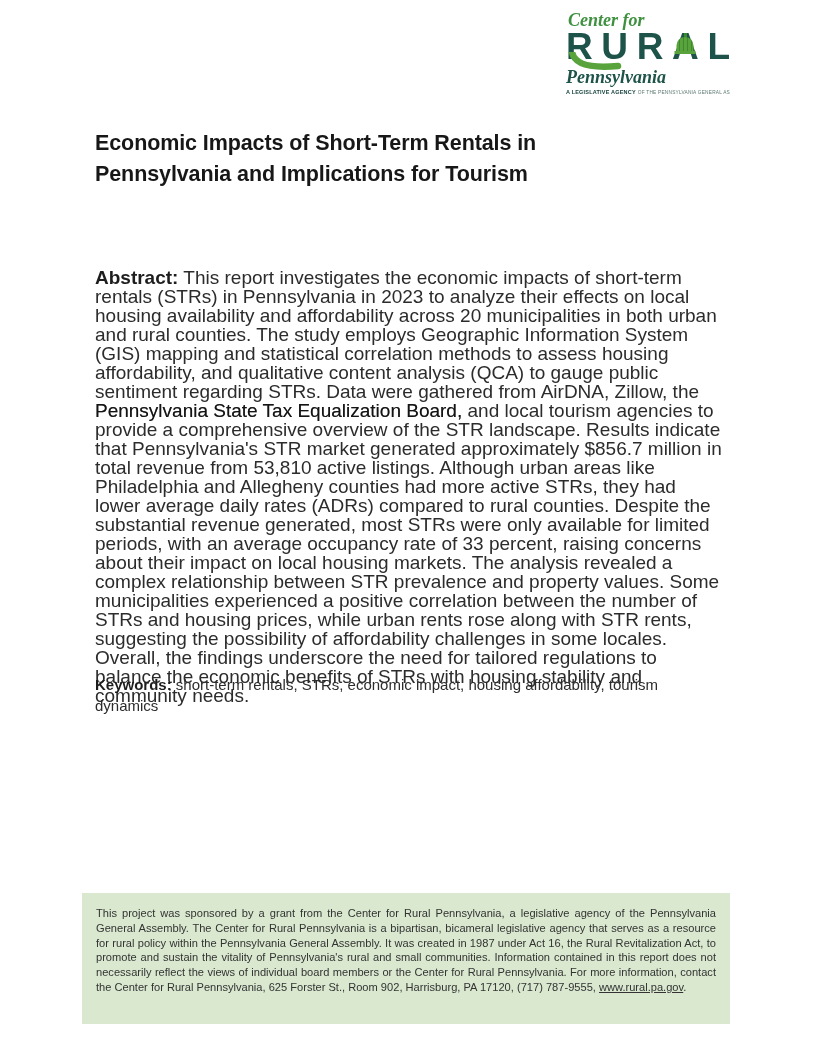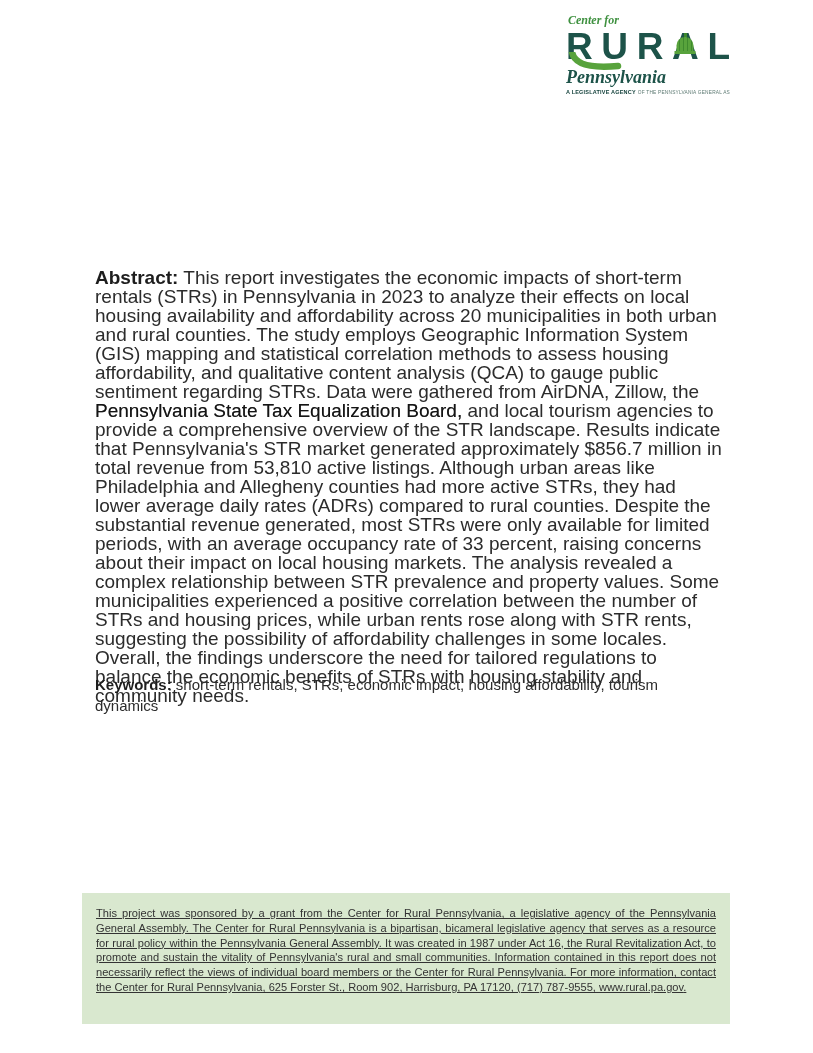--- a/index.html
+++ b/index.html
@@ -9,21 +9,21 @@
     font-family:"Liberation Sans","DejaVu Sans",sans-serif;
     -webkit-font-smoothing:antialiased;
   }
   .page { position:absolute; inset:0; background:#ffffff; }
 
   
   .logo { position:absolute; left:566px; top:12px; width:164px; }
   .logo-centerfor {
     font-family:"Liberation Serif","DejaVu Serif",serif;
     font-style:italic; font-weight:600; color:#3f9140;
-    font-size:12px; line-height:16px; padding-left:2px;
+    font-size:18px; line-height:16px; padding-left:2px;
   }
   .logo-rural {
     position:relative; display:flex; justify-content:space-between;
     width:100%; font-size:37px; font-weight:800; letter-spacing:0;
     color:#1d5349; line-height:38px; height:40px;
   }
   .logo-rural .ltr { position:relative; z-index:2; }
   .ltr-a { position:relative; }
   .dome {
     position:absolute; z-index:1; left:50%; transform:translateX(-50%);
@@ -74,21 +74,20 @@
   }
 
   
   .sponsor-box {
     position:absolute; left:82px; top:893px; width:648px; height:131px;
     background:#d9e8cf; padding:13px 14px 0 14px;
   }
   .sponsor-text {
     font-size:11.1px; line-height:14.8px; color:#333333;
     text-align:justify;
-    text-decoration:underline;
   }
   .sponsor-text a, .rural-link {
     color:#333333; text-decoration:underline; cursor:pointer;
   }
 </style>
 </head>
 <body>
 
 <div class="page">
 
@@ -107,20 +106,21 @@
         <path d="M4 0 C 6 11, 18 17, 50 14" stroke="#58a33c" stroke-width="6.5" fill="none" stroke-linecap="round"></path>
       </svg>
     </div>
     <div class="logo-penn">Pennsylvania</div>
     <div class="logo-tagline">
       <span class="tl-bold">A LEGISLATIVE AGENCY</span>
       <span class="tl-rest">OF THE PENNSYLVANIA GENERAL ASSEMBLY</span>
     </div>
   </div>
 
+  <h1 class="title">Economic Impacts of Short-Term Rentals in Pennsylvania and Implications for Tourism</h1>
 
 
   <p class="abstract">
     <span class="bold-label">Abstract:</span><span> This report investigates the economic impacts of short-term rentals (STRs) in Pennsylvania in 2023 to analyze their effects on local housing availability and affordability across 20 municipalities in both urban and rural counties. The study employs Geographic Information System (GIS) mapping and statistical correlation methods to assess housing affordability, and qualitative content analysis (QCA) to gauge public sentiment regarding STRs. Data were gathered from AirDNA, Zillow, the </span><span class="medium">Pennsylvania State Tax Equalization Board,</span><span> and local tourism agencies to provide a comprehensive overview of the STR landscape. Results indicate that Pennsylvania's STR market generated approximately $856.7 million in total revenue from 53,810 active listings. Although urban areas like Philadelphia and Allegheny counties had more active STRs, they had lower average daily rates (ADRs) compared to rural counties. Despite the substantial revenue generated, most STRs were only available for limited periods, with an average occupancy rate of 33 percent, raising concerns about their impact on local housing markets. The analysis revealed a complex relationship between STR prevalence and property values. Some municipalities experienced a positive correlation between the number of STRs and housing prices, while urban rents rose along with STR rents, suggesting the possibility of affordability challenges in some locales. Overall, the findings underscore the need for tailored regulations to balance the economic benefits of STRs with housing stability and community needs.</span>
   </p>
 
   <p class="keywords">
     <span class="bold-label">Keywords:</span><span> short-term rentals, STRs, economic impact, housing affordability, tourism dynamics</span>
   </p>
 

